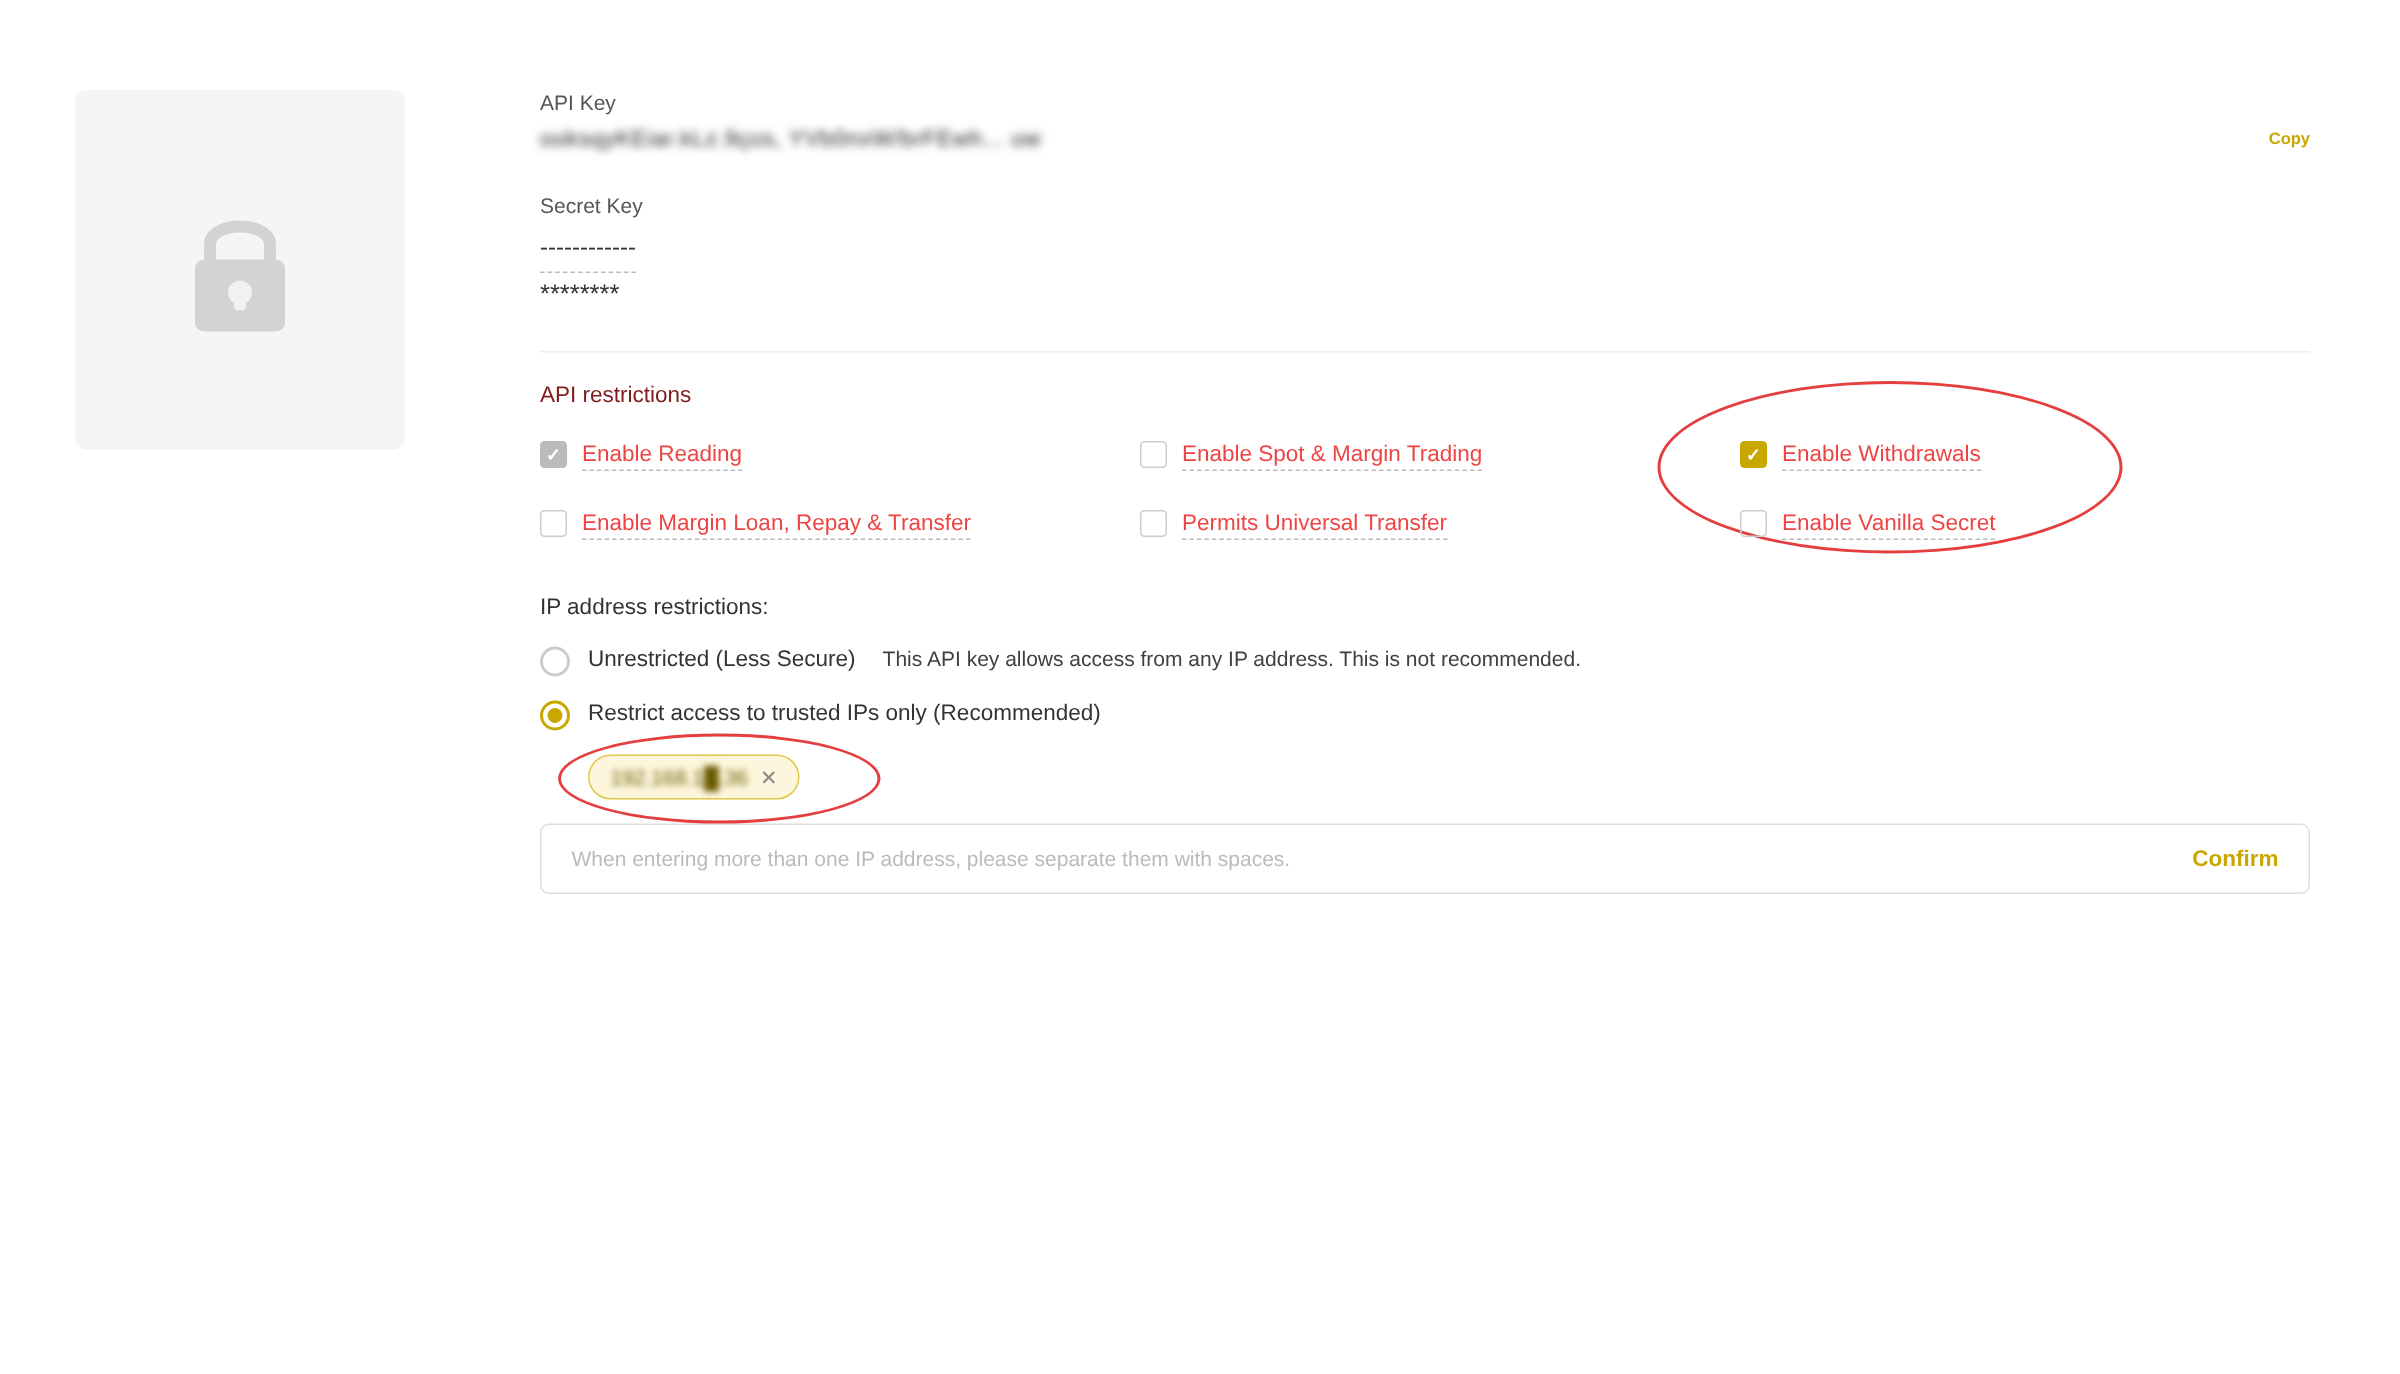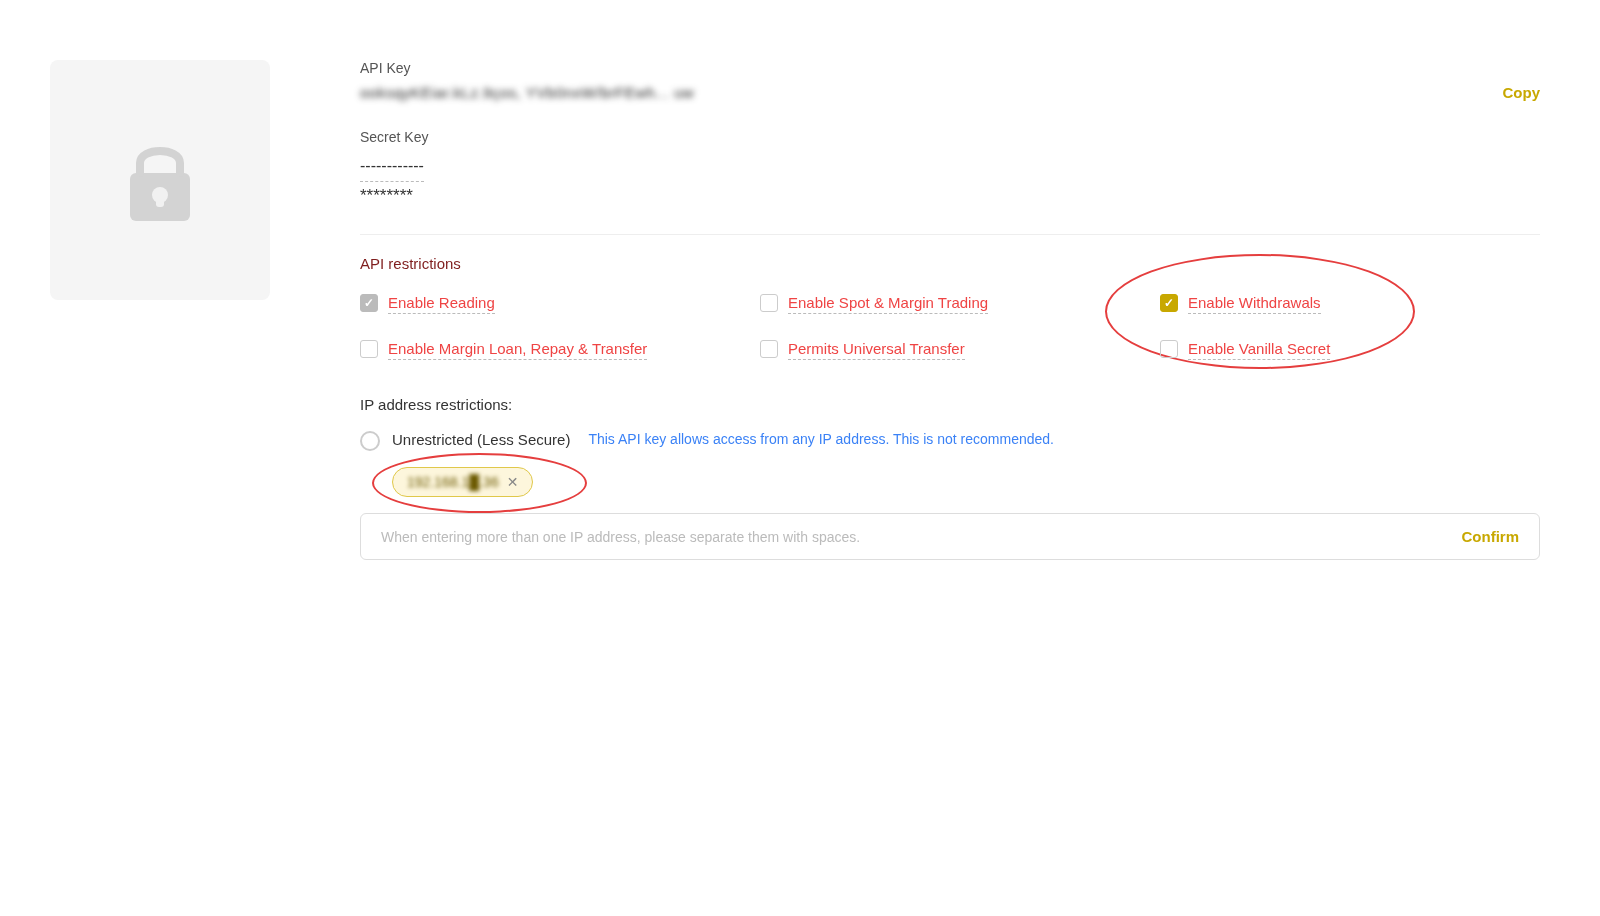--- a/index.html
+++ b/index.html
@@ -53,21 +53,21 @@
       color: #222;
       letter-spacing: 0.5px;
       filter: blur(3px);
       user-select: none;
       flex: 1;
     }
     .copy-btn {
       color: #c8a800;
       font-weight: 600;
       cursor: pointer;
-      font-size: 15px;
+      font-size: 11px;
       background: none;
       border: none;
     }
     .secret-key-section {
       margin-bottom: 28px;
     }
     .secret-key-dots {
       margin-top: 4px;
       font-size: 16px;
       border-bottom: 1px dashed #bbb;
@@ -160,21 +160,21 @@
       width: 10px;
       height: 10px;
       border-radius: 50%;
       background: #c8a800;
     }
     .radio-label {
       font-size: 15px;
       color: #333;
     }
     .radio-warning {
-      color: #3b82f6;
+      color: #404040;
       font-size: 14px;
       margin-left: 6px;
     }
     .trusted-ip-row {
       display: flex;
       align-items: center;
       gap: 16px;
       margin-left: 32px;
       margin-bottom: 16px;
       flex-wrap: wrap;
@@ -198,21 +198,20 @@
       color: #888;
       font-size: 14px;
     }
     .ip-chip-wrapper {
       position: relative;
       display: inline-flex;
       align-items: center;
     }
     .ip-input-row {
       display: flex;
-      align-items: center;
       border: 1px solid #ddd;
       border-radius: 6px;
       padding: 14px 20px;
       background: #fff;
       margin-left: 0;
     }
     .ip-input-placeholder {
       flex: 1;
       font-size: 14px;
       color: #bbb;
@@ -302,20 +301,26 @@
 
     <div class="ip-section">
       <div class="ip-title">IP address restrictions:</div>
 
       <div class="radio-row">
         <div class="radio-circle"></div>
         <span class="radio-label">Unrestricted (Less Secure)</span>
         <span class="radio-warning">This API key allows access from any IP address. This is not recommended.</span>
       </div>
 
+      <div class="radio-row">
+        <div class="radio-circle selected">
+          <div class="radio-dot"></div>
+        </div>
+        <span class="radio-label">Restrict access to trusted IPs only (Recommended)</span>
+      </div>
 
       <div class="trusted-ip-row">
         <div class="ip-chip-wrapper">
 
           <div style="position:absolute; top:-14px; left:-20px; width:215px; height:60px; border:2.5px solid #e53e3e; border-radius:50%; pointer-events:none;"></div>
           <div class="ip-chip">
             <span class="ip-chip-text">192.168.1█.36</span>
             <span class="ip-chip-x">✕</span>
           </div>
         </div>

